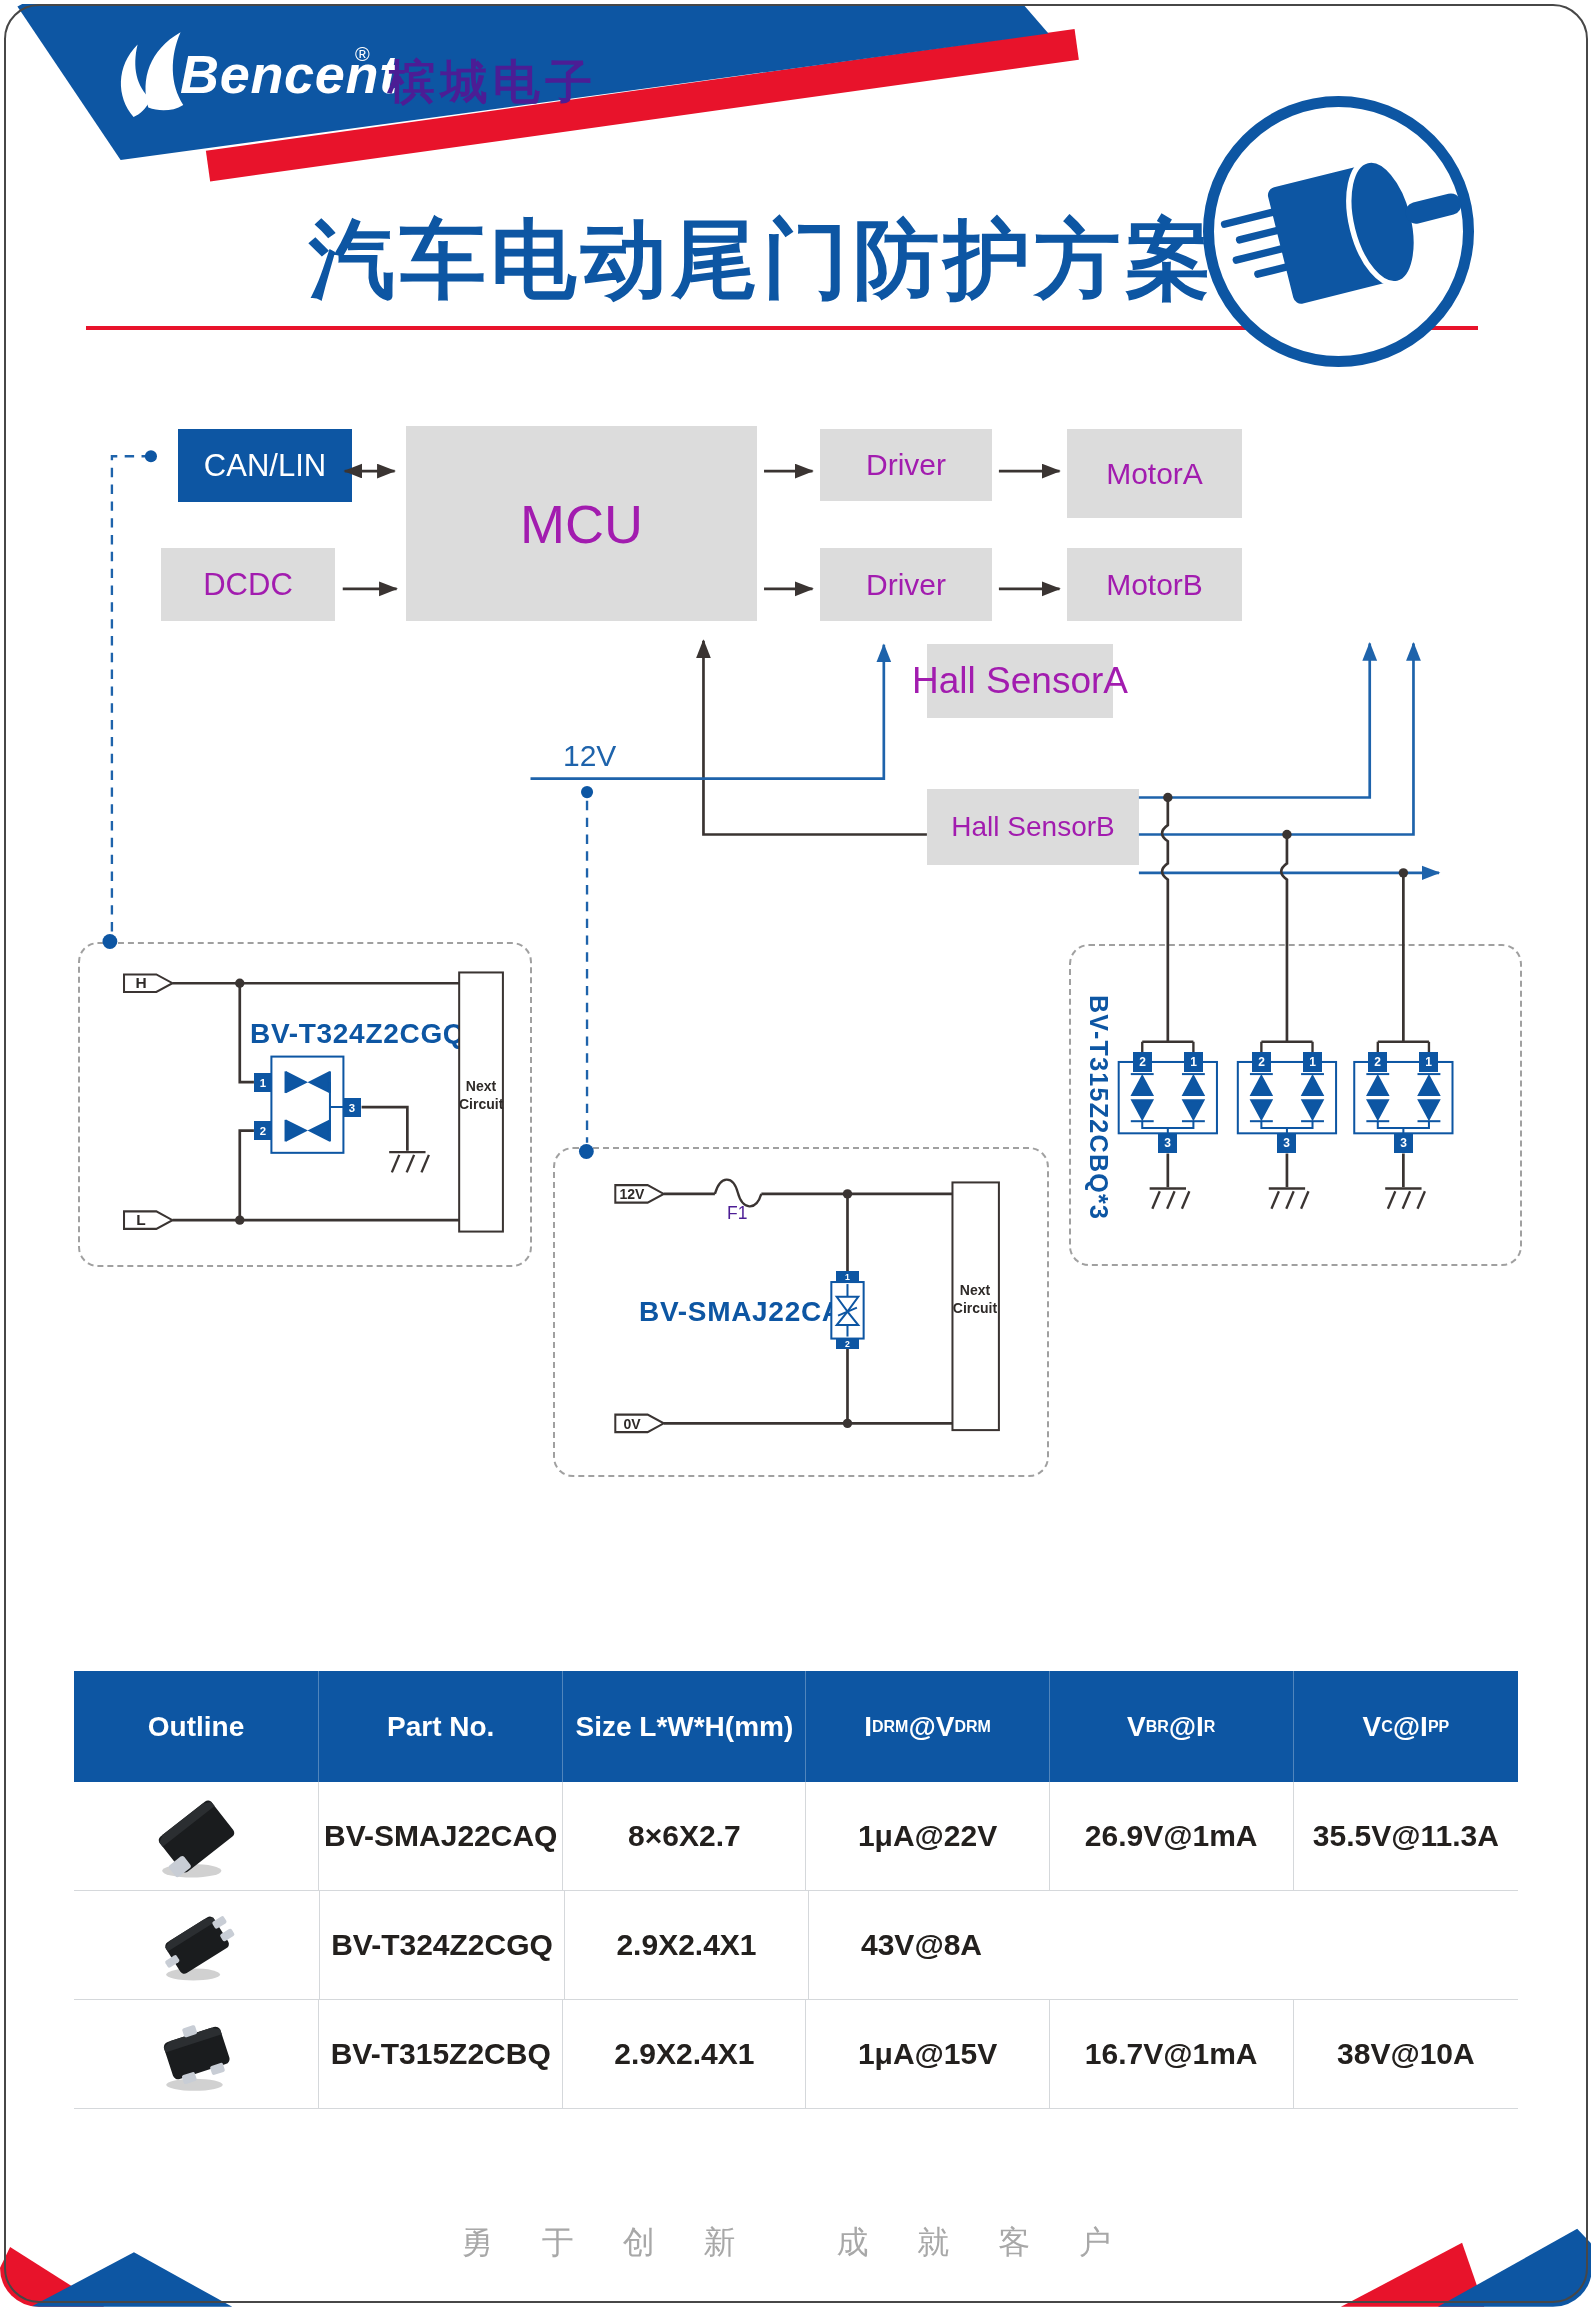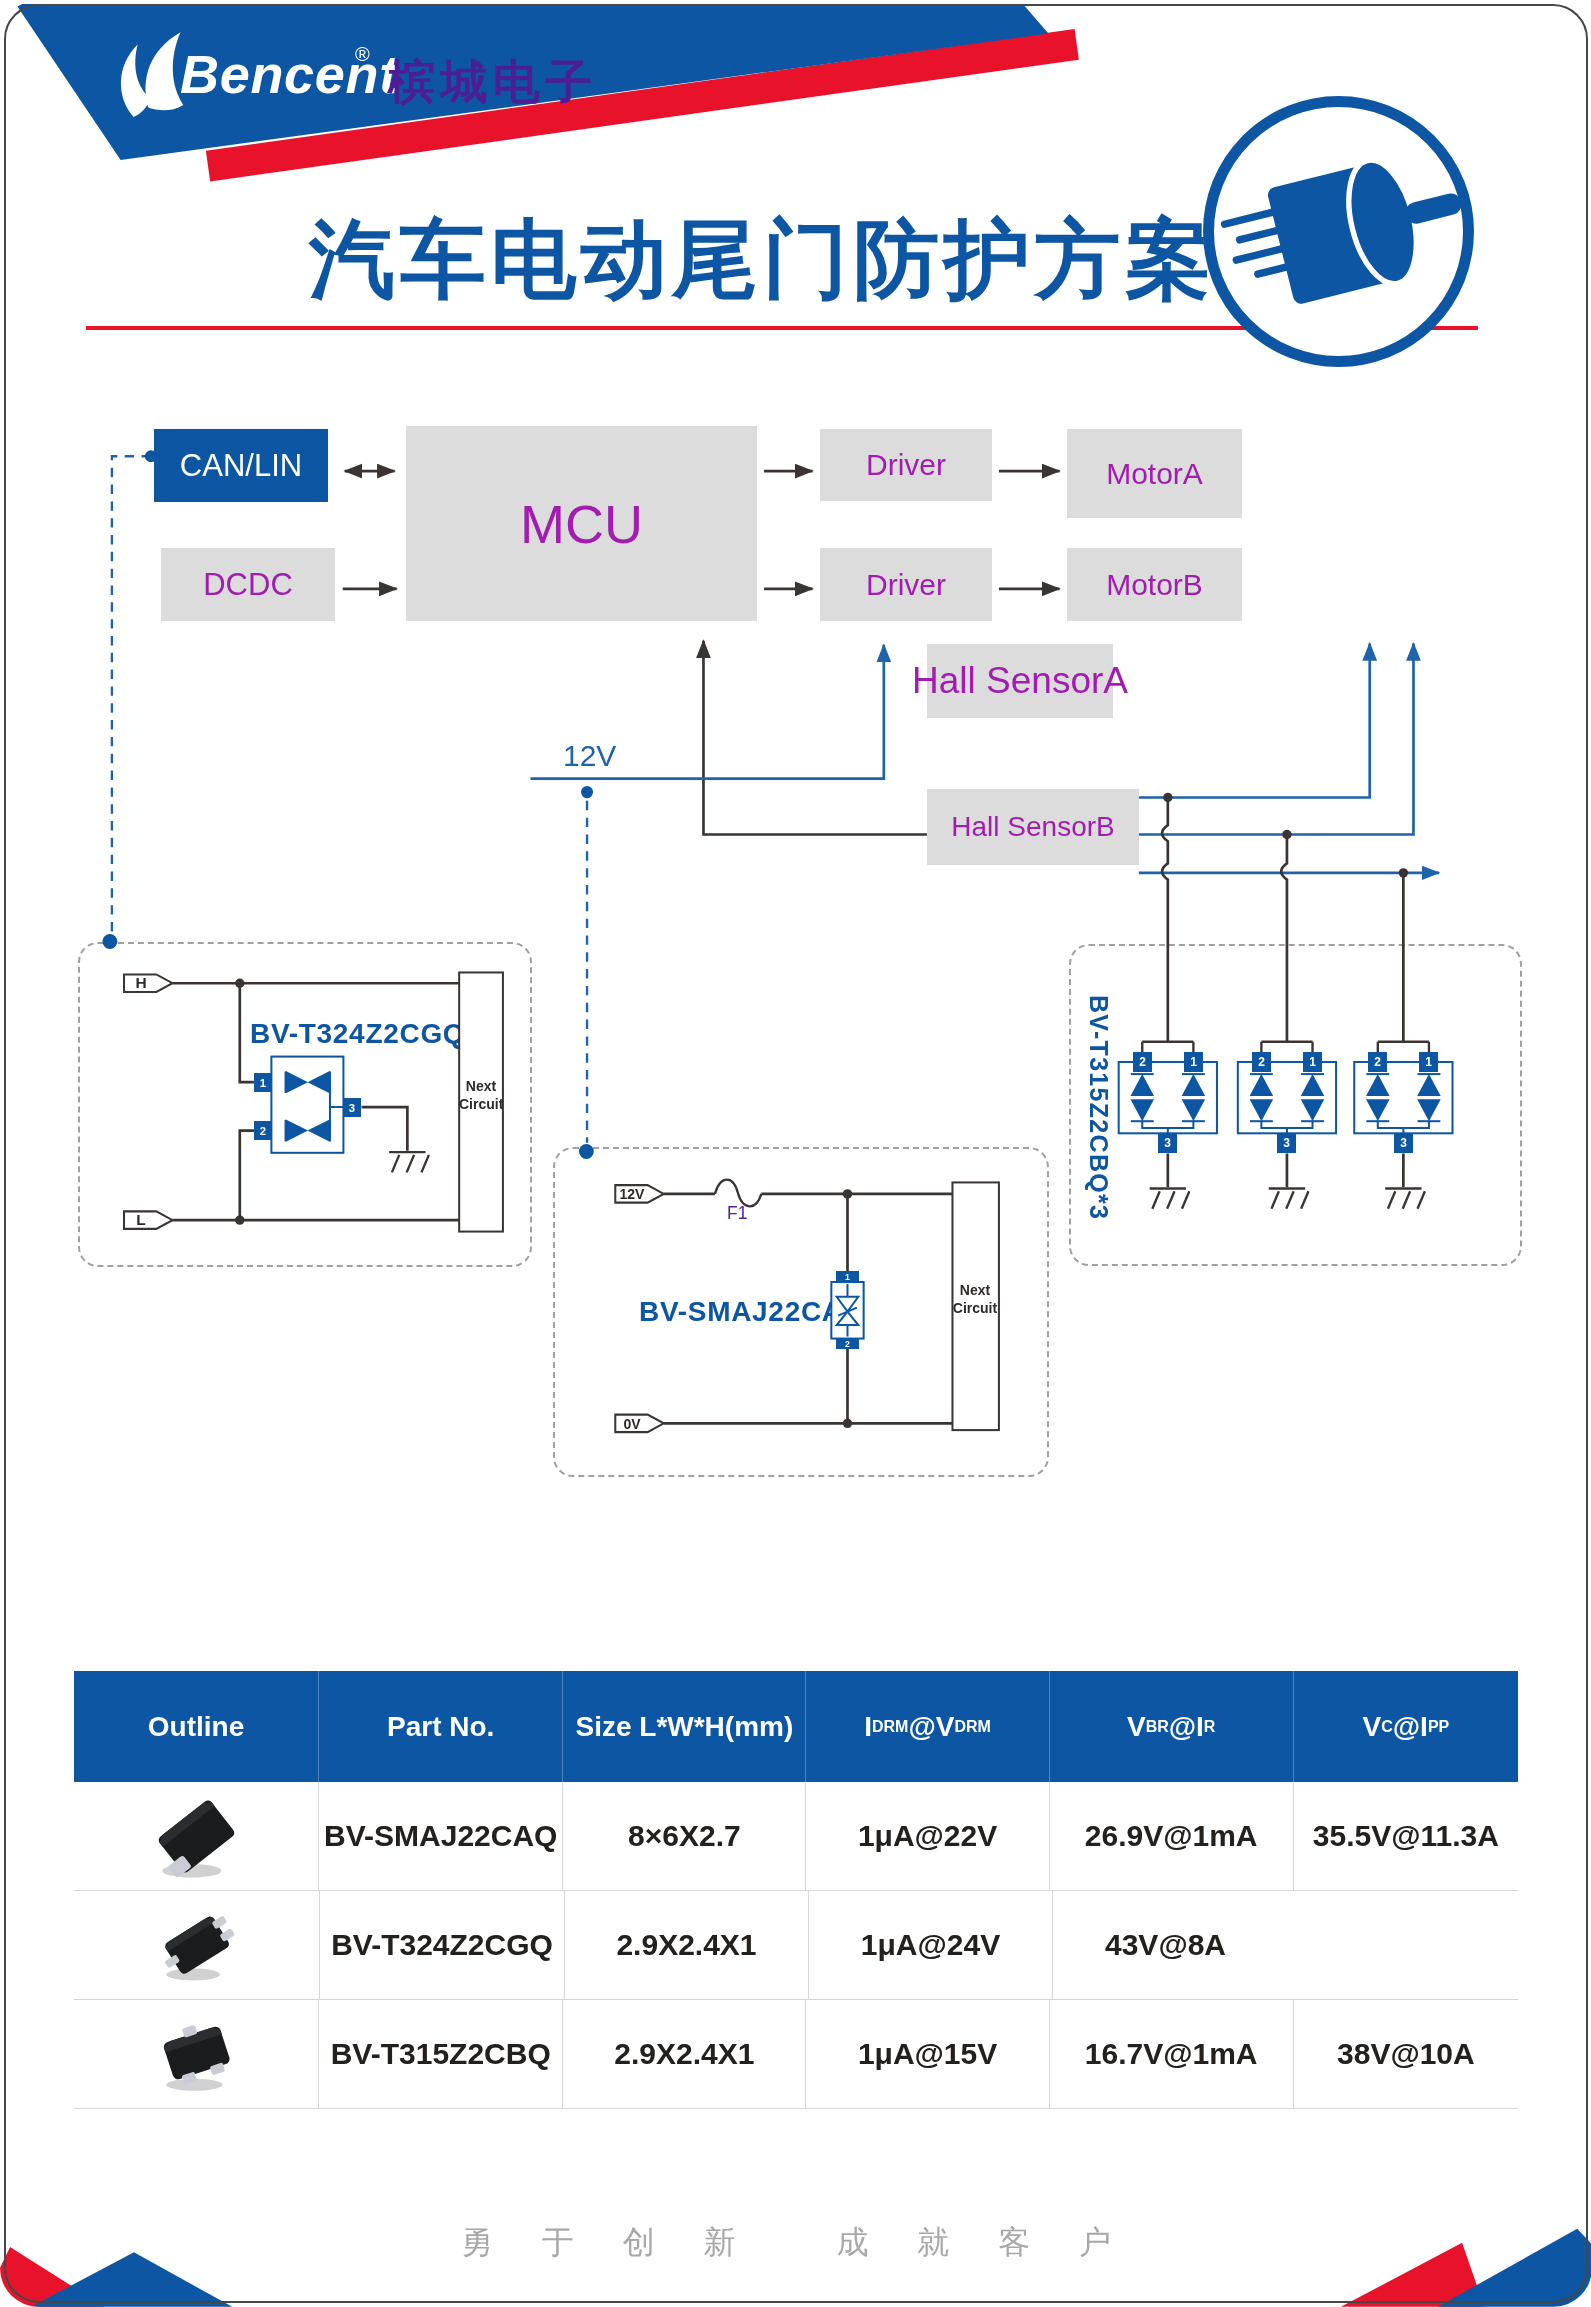--- a/index.html
+++ b/index.html
@@ -53,21 +53,21 @@
         <rect x="34" y="156" width="72" height="11" rx="5"></rect>
         <rect x="22" y="184" width="84" height="11" rx="5"></rect>
         <rect x="48" y="212" width="58" height="11" rx="5"></rect>
         <rect x="96" y="98" width="152" height="178" rx="12"></rect>
         <ellipse cx="252" cy="187" rx="46" ry="94" stroke="#ffffff" stroke-width="8"></ellipse>
         <rect x="288" y="170" width="84" height="32" rx="15"></rect>
       </g>
     </svg>
   </div>
 
-  <div class="blk blue" style="left:154px;top:429px;width:174px;height:73px;font-size:31px">CAN/LIN</div>
+  <div class="blk blue" style="left:178px;top:429px;width:174px;height:73px;font-size:31px">CAN/LIN</div>
   <div class="blk" style="left:161px;top:548px;width:174px;height:73px;font-size:31px">DCDC</div>
   <div class="blk" style="left:406px;top:426px;width:351px;height:195px;font-size:54px">MCU</div>
   <div class="blk" style="left:820px;top:429px;width:172px;height:72px;font-size:30px">Driver</div>
   <div class="blk" style="left:1067px;top:429px;width:175px;height:89px;font-size:30px">MotorA</div>
   <div class="blk" style="left:820px;top:548px;width:172px;height:73px;font-size:30px">Driver</div>
   <div class="blk" style="left:1067px;top:548px;width:175px;height:73px;font-size:30px">MotorB</div>
   <div class="blk" style="left:927px;top:644px;width:186px;height:74px;font-size:37px">Hall SensorA</div>
   <div class="blk" style="left:927px;top:789px;width:212px;height:76px;font-size:28px">Hall SensorB</div>
   <div class="abs" style="left:563px;top:739px;color:#1e63ab;font-size:30px;z-index:5">12V</div>
 
@@ -301,21 +301,20 @@
             <rect x="34" y="48" width="84" height="54" rx="7" fill="#1a1c1e"></rect>
             <polygon points="34,60 118,60 118,53 106,48 46,48 34,53" fill="#2b2e31"></polygon>
             <rect x="112" y="58" width="20" height="12" rx="3" fill="#c8cdd5"></rect>
             <rect x="112" y="80" width="20" height="12" rx="3" fill="#c8cdd5"></rect>
             <rect x="22" y="70" width="20" height="12" rx="3" fill="#c8cdd5"></rect>
           </g>
         </svg>
       </div>
       <div class="td c1">BV-T324Z2CGQ</div>
       <div class="td c2">2.9X2.4X1</div>
-      <div class="td c3">1μA@24V</div>
       <div class="td c5">43V@8A</div>
     </div>
 
     <div class="trow">
       <div class="td c0">
         <svg width="101" height="101" viewBox="0 0 150 150">
           <ellipse cx="72" cy="120" rx="42" ry="9" fill="#000" opacity="0.18"></ellipse>
           <g transform="rotate(-18 75 75)">
             <rect x="32" y="44" width="88" height="58" rx="8" fill="#1a1c1e"></rect>
             <polygon points="32,58 120,58 120,50 108,44 44,44 32,50" fill="#2b2e31"></polygon>

